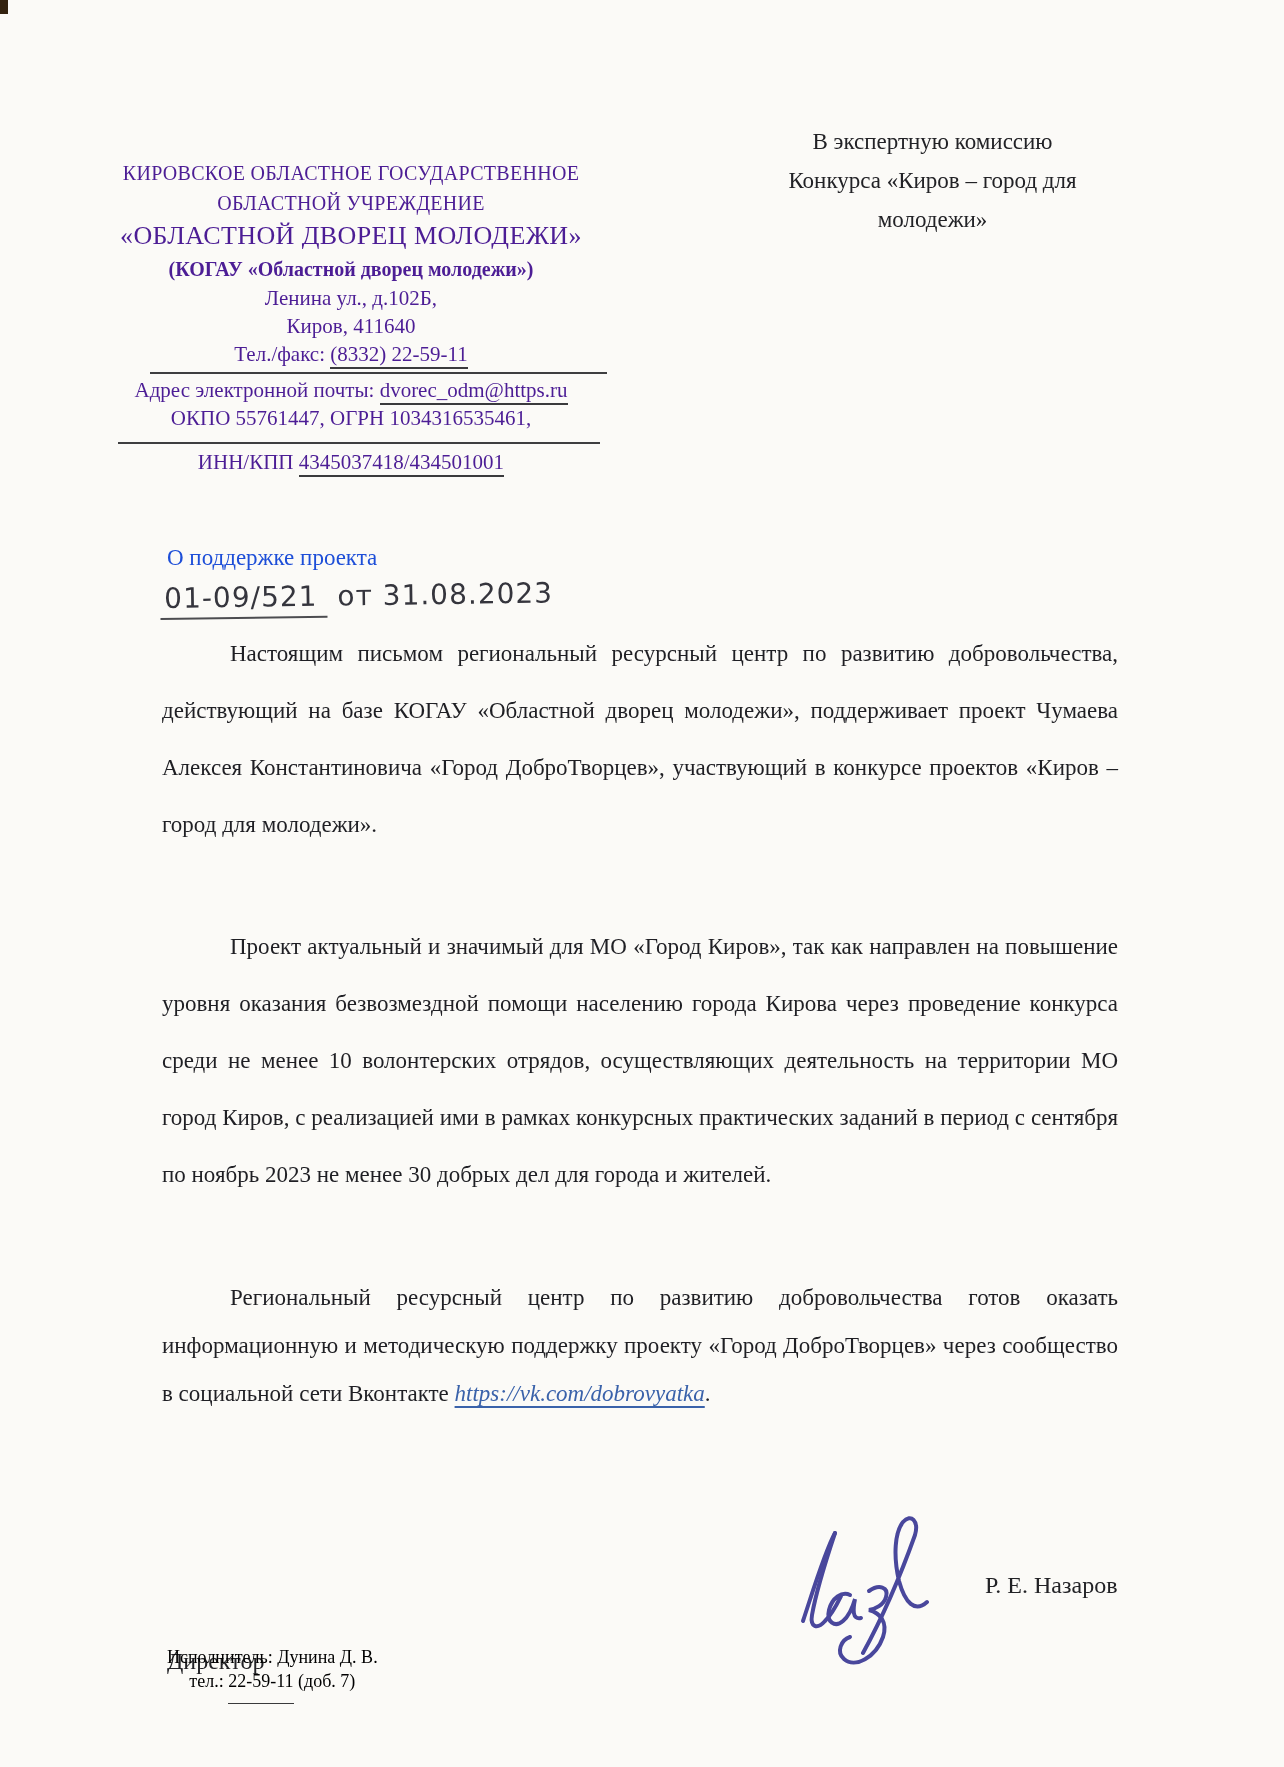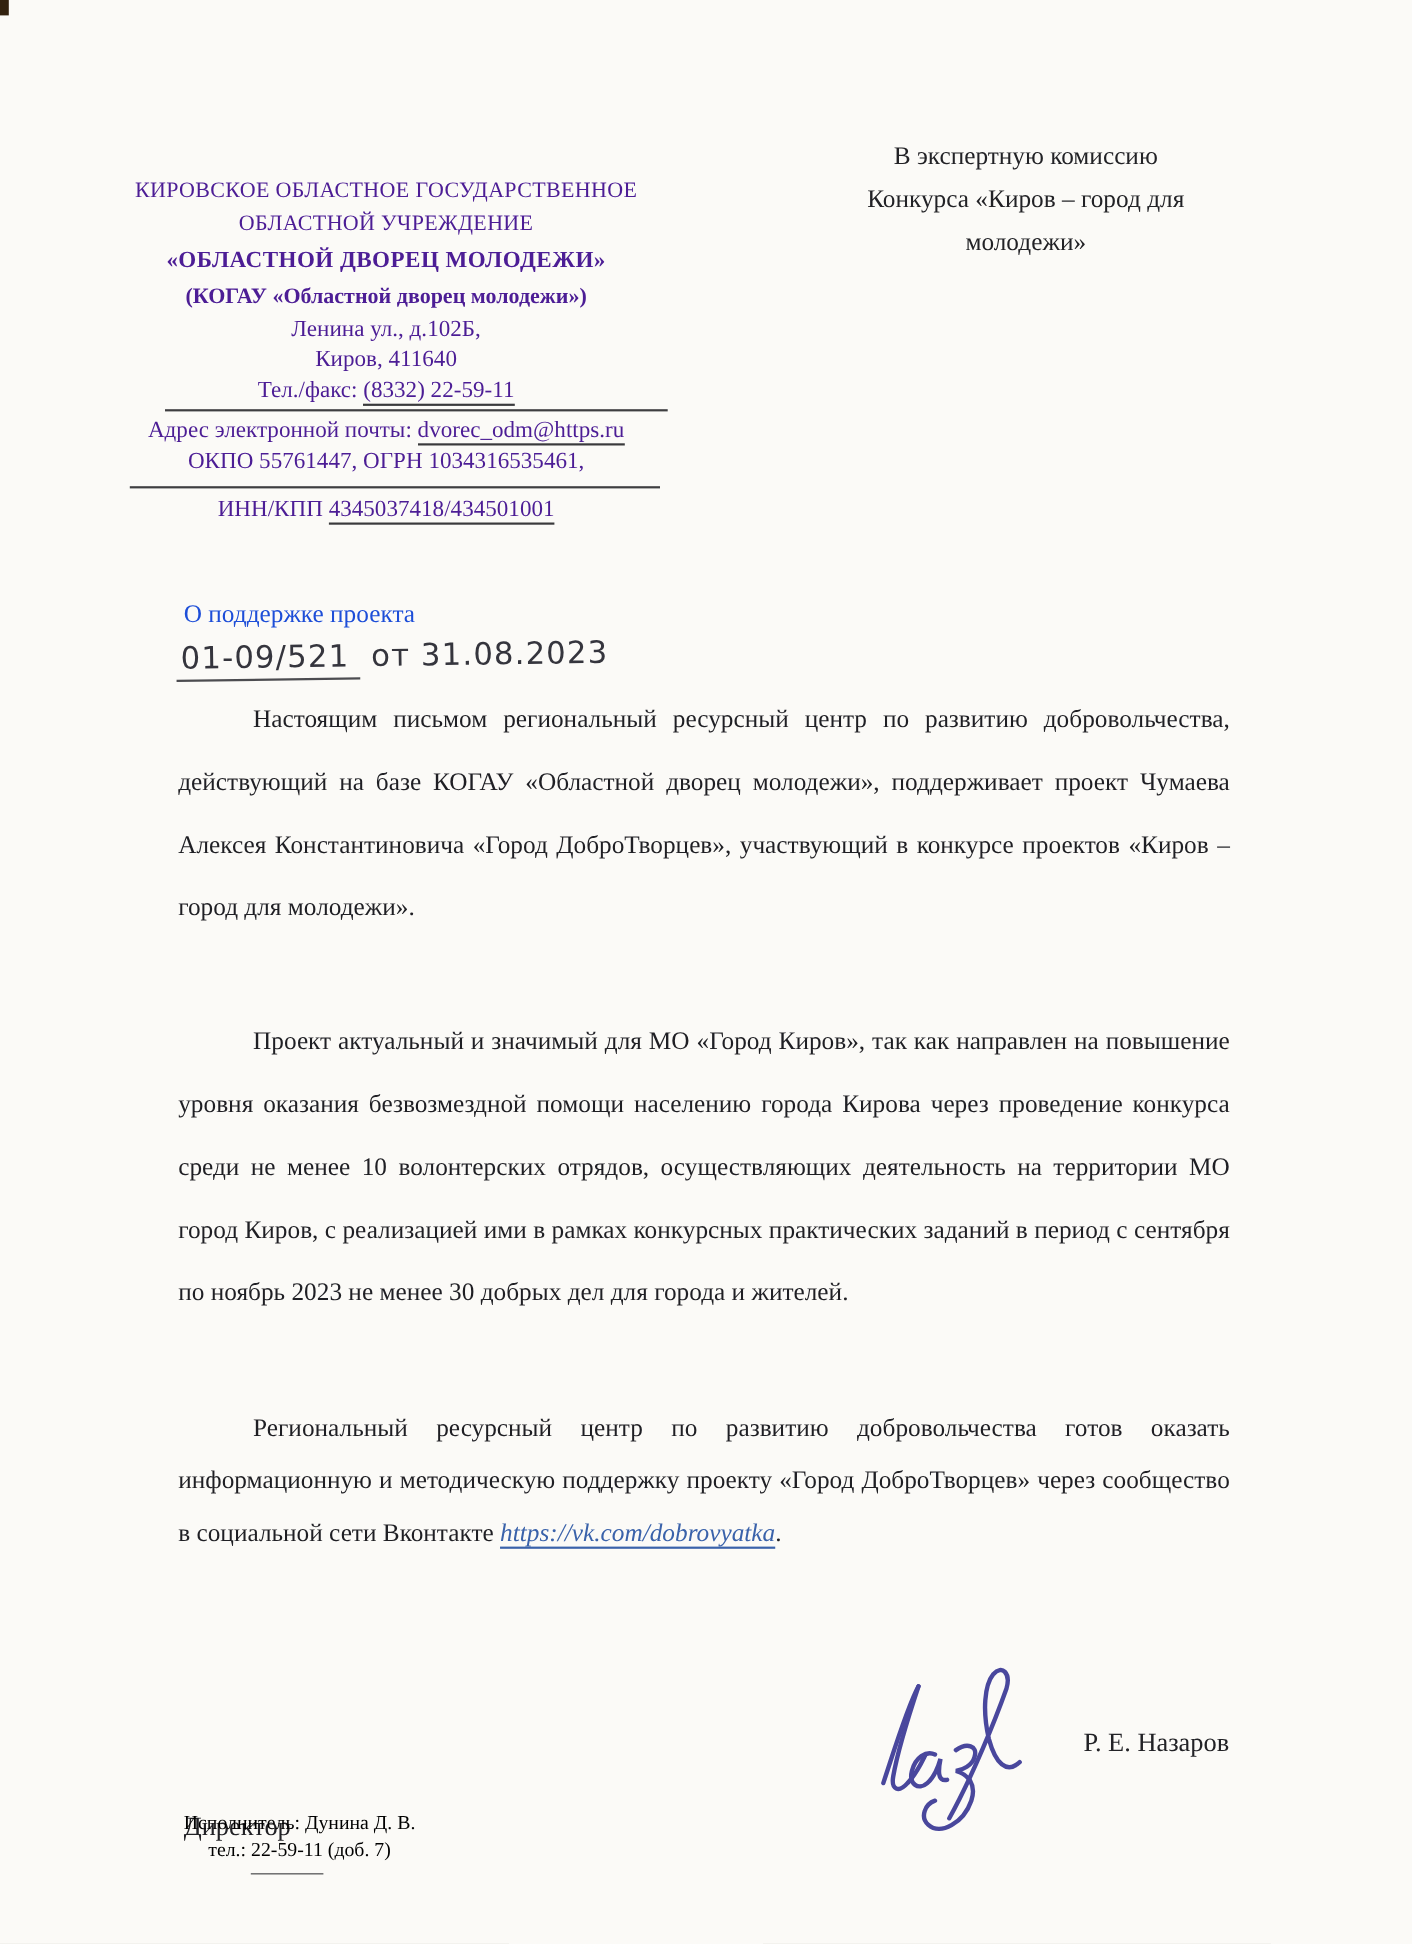--- a/index.html
+++ b/index.html
@@ -24,21 +24,21 @@
   .corner-mark {
     position: absolute; left: 0; top: 0; width: 8px; height: 14px;
     background: #33220f;
   }
   
   .letterhead {
     position: absolute; left: 95px; top: 158px; width: 512px;
     text-align: center; color: #4c1d95;
   }
   .lh-caps   { font-size: 20px; line-height: 30px; letter-spacing: 0.3px; }
-  .lh-name   { font-size: 21px; line-height: 36px; font-weight: bold; letter-spacing: 0.4px; }
+  .lh-name   { font-size: 26px; line-height: 36px; font-weight: normal; letter-spacing: 0.4px; }
   .lh-short  { font-size: 20px; line-height: 30px; font-weight: bold; }
   .lh-line   { font-size: 21px; line-height: 28px; }
   .lh-rule-1 { height: 2px; background: #3e3e40; margin: 4px 0 2px 55px; width: 457px; border: 0; }
   .lh-rule-2 { height: 2px; background: #3e3e40; margin: 10px 0 4px 23px; width: 482px; border: 0; }
   .u-ink { border-bottom: 2px solid #3a3a3c; padding-bottom: 1px; }
   
   .addressee {
     position: absolute; left: 740px; top: 122px; width: 385px;
     text-align: center; font-size: 23px; line-height: 39px; color: #222226;
   }

